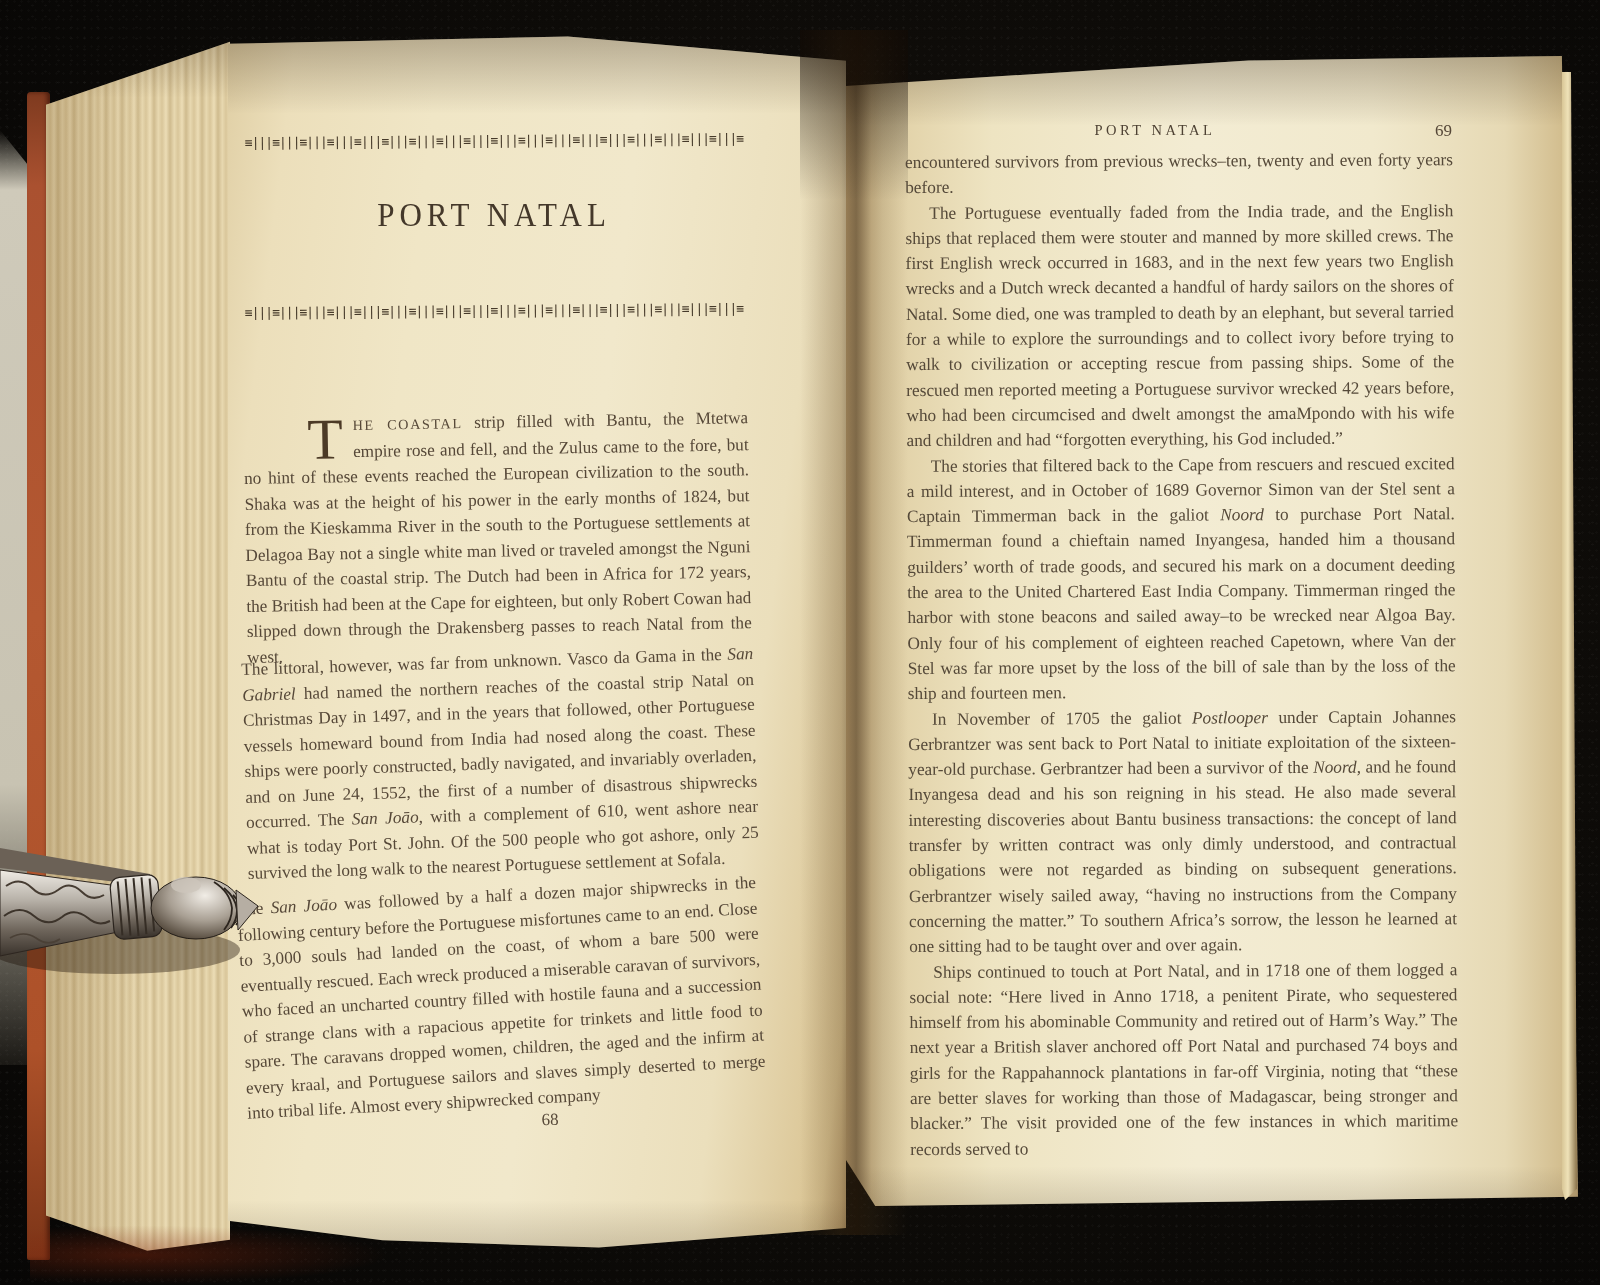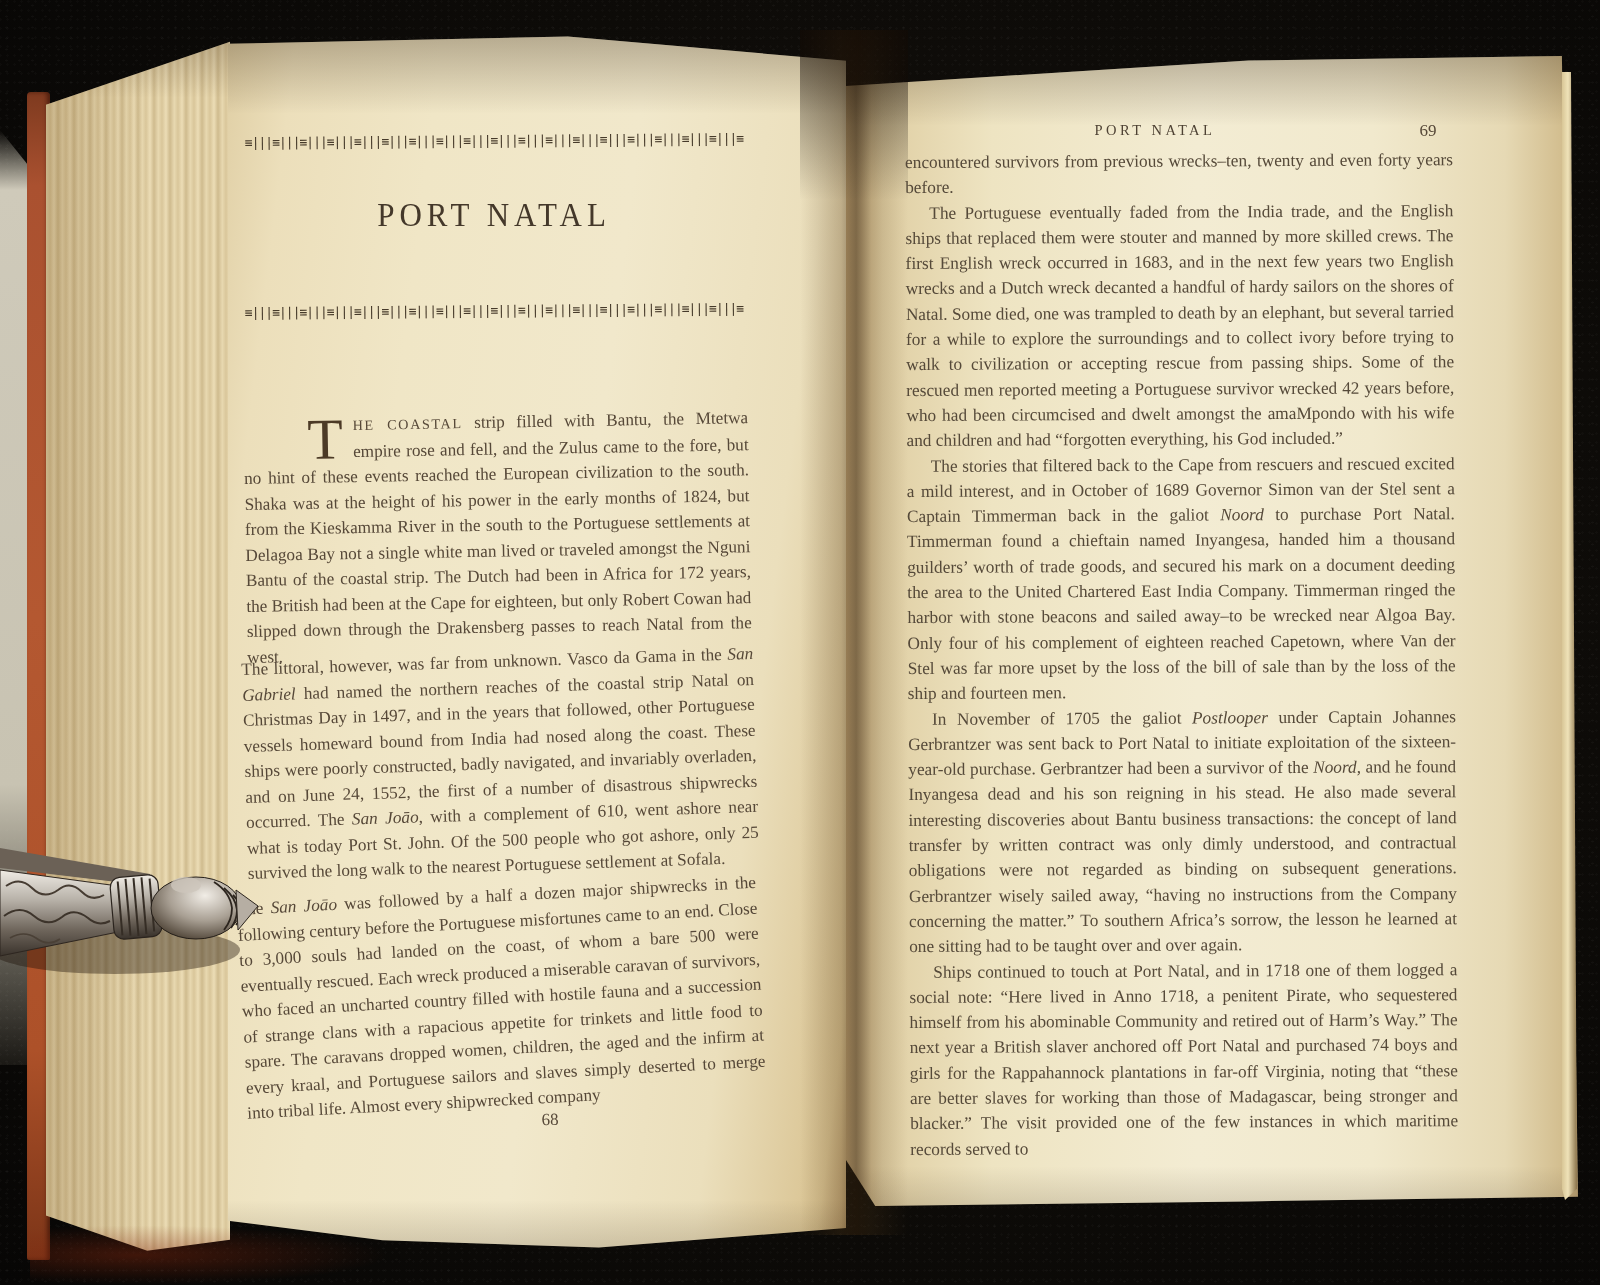--- a/index.html
+++ b/index.html
@@ -94,21 +94,21 @@
   .para1 { left:243px; top:414px; width:505px; transform:rotate(-1deg); }
   .para2 { left:241px; top:657px; width:512px; transform:rotate(-1.8deg); }
   .para3 { left:236px; top:897px; width:520px; transform:rotate(-3deg); }
   .dropcap {
     float:left; font-size:58px; line-height:46px; padding:4px 10px 0 0;
     margin-left:64px; color:#4c3a26; font-weight:500;
   }
   .lead-caps { font-size:14.2px; letter-spacing:1.6px; }
   .pageno { position:absolute; color:#564838; font-size:17px; }
   .pageno-left  { left:500px; top:1110px; width:100px; text-align:center; transform:rotate(-2deg); }
-  .pageno-right { left:1404px; top:121px; width:48px;  text-align:center; }
+  .pageno-right { left:1404px; top:121px; width:48px;  text-align:right; }
   .running-header {
     position:absolute; left:905px; top:122px; width:500px; text-align:center;
     font-size:14.5px; letter-spacing:3.5px; color:#4e4234;
   }
   .right-body {
     position:absolute; left:905px; top:150px; width:548px;
     color:#554939; font-size:17.3px; line-height:25.3px; text-align:justify;
     transform:rotate(-0.3deg); transform-origin:0 0;
   }
   .right-body p { margin:0; }

